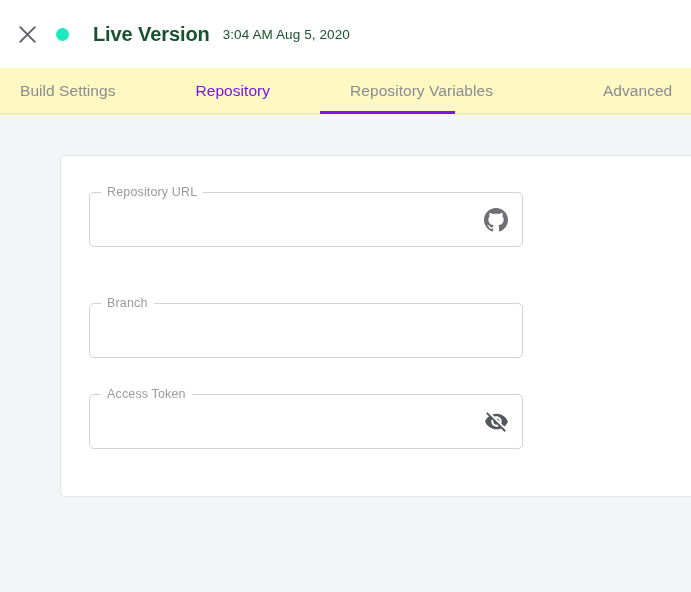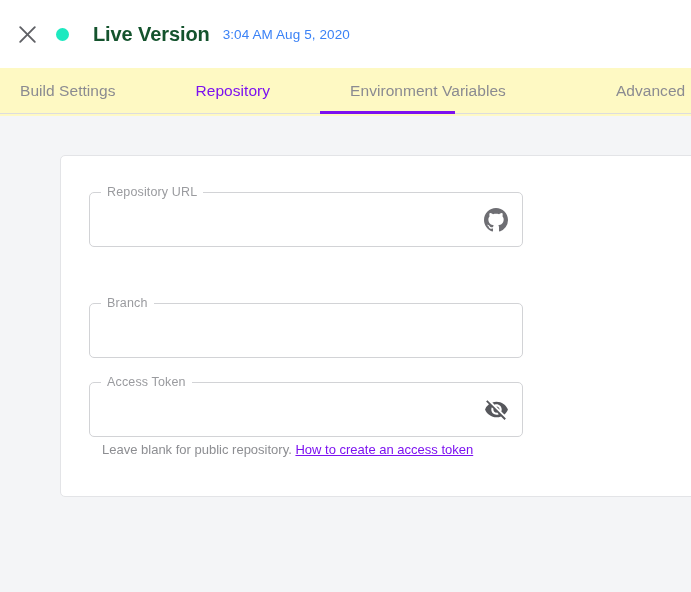--- a/index.html
+++ b/index.html
@@ -47,21 +47,21 @@
   .title {
     font-size: 20px;
     font-weight: bold;
     color: #14532d;
     margin-left: 24px;
     letter-spacing: -0.1px;
     white-space: nowrap;
   }
   .timestamp {
     font-size: 13.5px;
-    color: #3b82f6;
+    color: #14532d;
     margin-left: 13px;
     white-space: nowrap;
     letter-spacing: 0.1px;
   }
 
   
   .tabbar {
     position: absolute;
     left: 0; top: 68px;
     width: 691px; height: 48px;
@@ -204,21 +204,21 @@
 
   <div class="tabbar">
     <div class="tabs" id="tabs-container">
         <div class="tab" style="padding-left: 20px; padding-right: 40px;">
           <span>Build Settings</span>
         </div>
         <div class="tab active" style="padding-left: 40px; padding-right: 40px;">
           <span>Repository</span>
         </div>
         <div class="tab" style="padding-left: 40px; padding-right: 55px;">
-          <span>Environment Variables</span>
+          <span>Repository Variables</span>
         </div>
         <div class="tab" style="padding-left: 55px; padding-right: 0px;">
           <span>Advanced</span>
         </div>
       </div>
     <div class="tab-divider"></div>
     <div class="tab-indicator" id="tab-indicator" style="left: 320px; width: 135px; background: rgb(124, 17, 240);"></div>
   </div>
 
   <div class="body-area">
@@ -236,33 +236,29 @@
         </div>
       </div>
 
       <div class="field" style="top:147px;">
         <div class="field-box">
           <div class="field-notch" style="width: 53px;"></div>
           <div class="field-label">Branch</div>
         </div>
       </div>
 
-      <div class="field" style="top:226px;">
+      <div class="field" style="top:238px;">
         <div class="field-box">
           <div class="field-notch" style="width: 91px;"></div>
           <div class="field-label">Access Token</div>
           <input class="field-input" type="password" placeholder="" style="">
           <div class="field-trailing">
             <svg width="25" height="25" viewBox="0 0 24 24" fill="#56575c">
               <path d="M12 7c2.76 0 5 2.24 5 5 0 .65-.13 1.26-.36 1.83l2.92 2.92c1.51-1.26 2.7-2.89 3.43-4.75-1.73-4.39-6-7.5-11-7.5-1.4 0-2.74.25-3.98.7l2.16 2.16C10.74 7.13 11.35 7 12 7zM2 4.27l2.28 2.28.46.46A11.8 11.8 0 001 12c1.73 4.39 6 7.5 11 7.5 1.55 0 3.03-.3 4.38-.84l.42.42L19.73 22 21 20.73 3.27 3 2 4.27zM7.53 9.8l1.55 1.55c-.05.21-.08.43-.08.65 0 1.66 1.34 3 3 3 .22 0 .44-.03.65-.08l1.55 1.55c-.67.33-1.41.53-2.2.53-2.76 0-5-2.24-5-5 0-.79.2-1.53.53-2.2zm4.31-.78l3.15 3.15.02-.16c0-1.66-1.34-3-3-3l-.17.01z"></path>
             </svg>
           </div>
         </div>
-        <div class="field-hint">
-          <span>Leave blank for public repository.</span>
-          <a>How to create an access token</a>
-        </div>
       </div>
 
     </div>
   </div>
 
 </div>
 
 </body></html>

